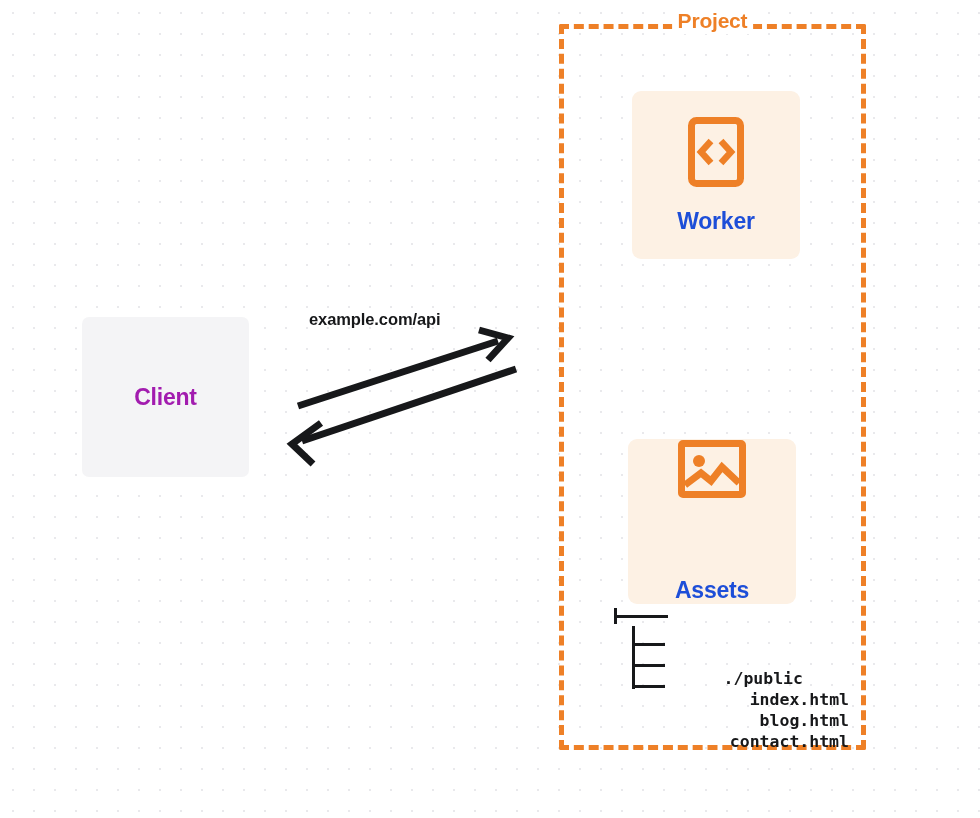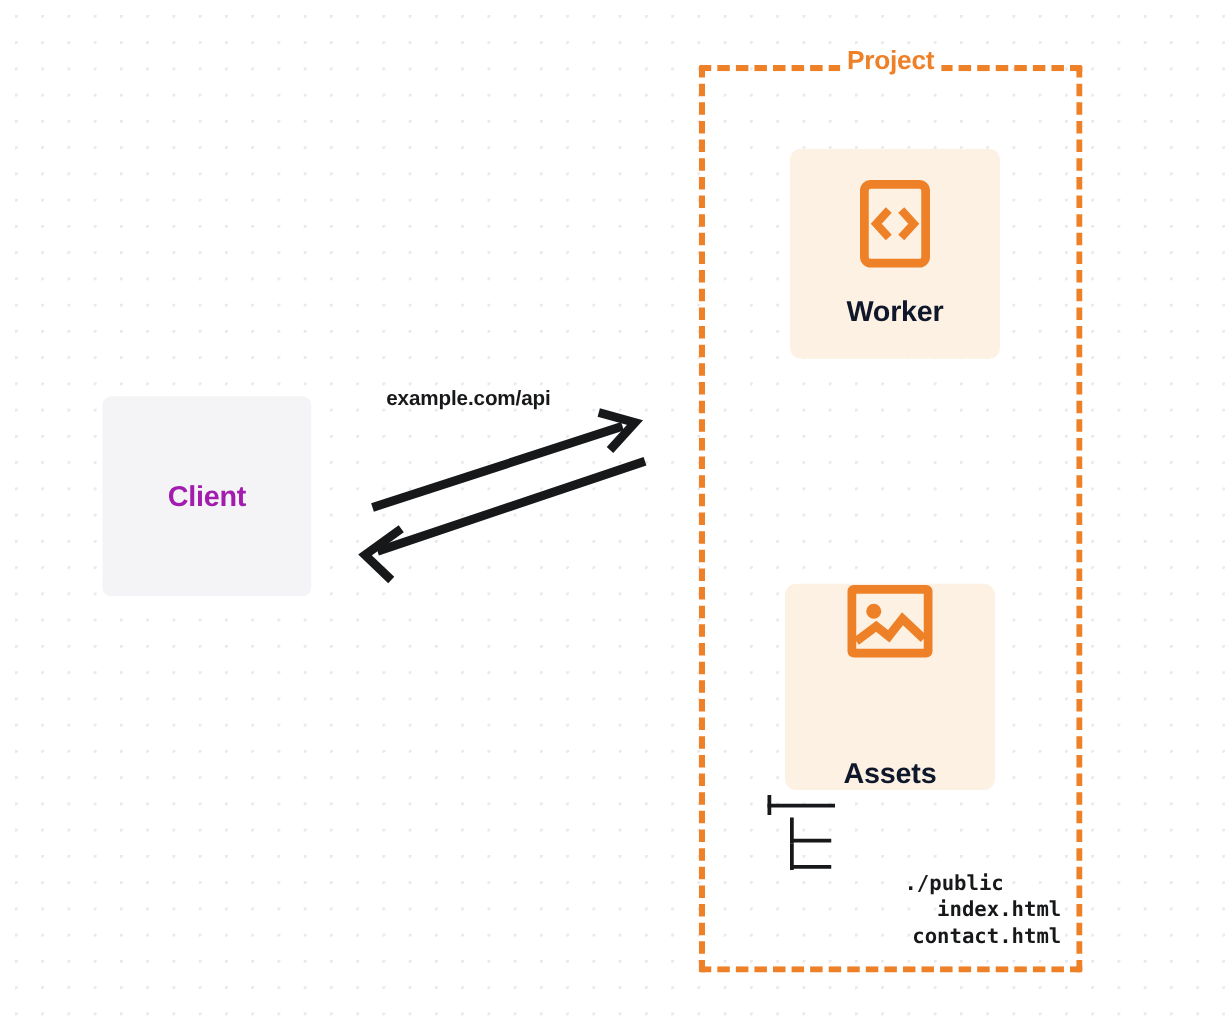--- a/index.html
+++ b/index.html
@@ -63,21 +63,21 @@
     color: #17181a;
     letter-spacing: -0.1px;
     white-space: nowrap;
     margin-top: 20px;
   }
 
   
   #project-group {
     position: absolute;
     left: 559px;
-    top: 52px;
+    top: 24px;
     width: 307px;
     height: 726px;
     box-sizing: border-box;
   }
   #project-group .group-border {
     position: absolute;
     inset: 0;
     border: 5px dashed #ee8027;
     border-radius: 2px;
     box-sizing: border-box;
@@ -103,21 +103,21 @@
     background: #fdf1e4;
     border-radius: 9px;
     display: flex;
     flex-direction: column;
     align-items: center;
     justify-content: center;
   }
   .orange-card .card-label {
     font-size: 23px;
     font-weight: bold;
-    color: #0f172a;
+    color: #1d4ed8;
     letter-spacing: -0.2px;
   }
   #worker-card {
     left: 73px;
     top: 67px;
     width: 168px;
     height: 168px;
   }
   #worker-card .card-icon { margin-bottom: 16px; }
   #assets-card {
@@ -242,18 +242,23 @@
         <span>./public</span>
       </div>
       <div class="tree-row">
         <span class="tree-stem-v"></span>
         <span class="tree-arm-child"></span>
         <span>index.html</span>
       </div>
       <div class="tree-row">
         <span class="tree-stem-v"></span>
         <span class="tree-arm-child"></span>
+        <span>blog.html</span>
+      </div>
+      <div class="tree-row">
+        <span class="tree-stem-v"></span>
+        <span class="tree-arm-child"></span>
         <span>contact.html</span>
       </div>
     </div>
 
   </div>
 </div>
 
 </body></html>

